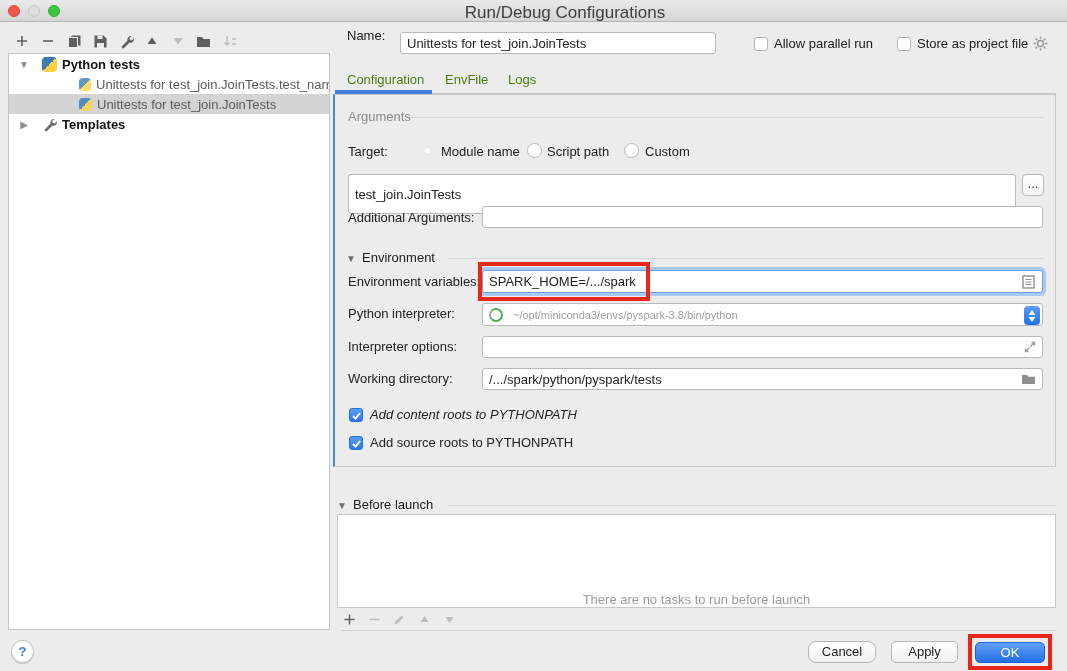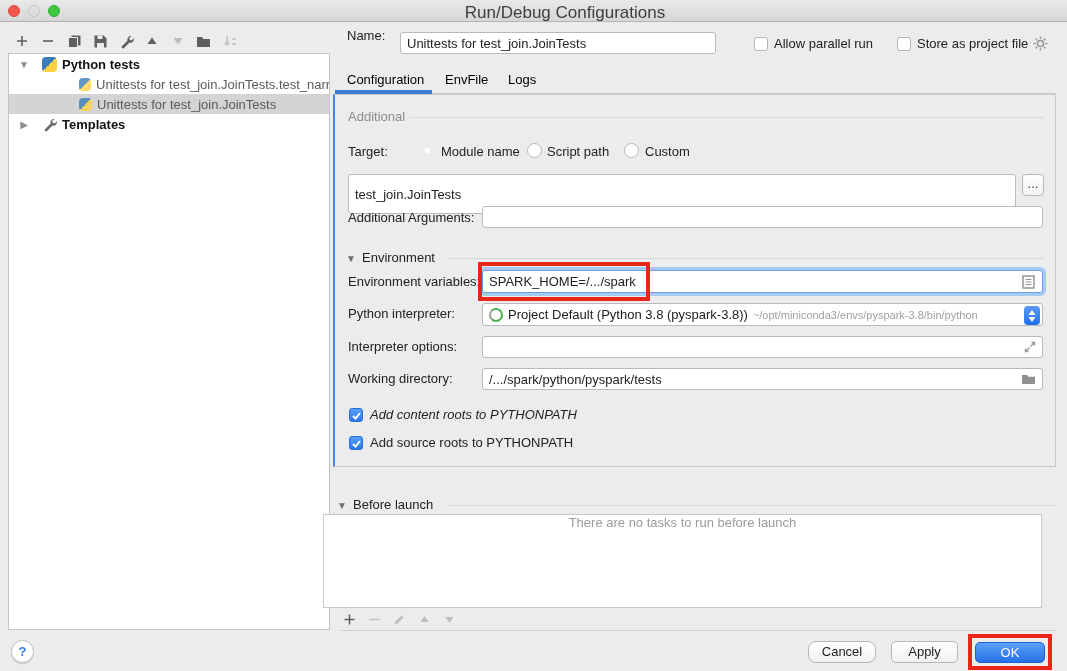--- a/index.html
+++ b/index.html
@@ -41,21 +41,21 @@
   .lbl { color:#222; }
   .field { background:#fff; border:1px solid #b9b9b9; border-radius:3px;
     font-family:"Liberation Sans",sans-serif; font-size:13px; color:#222; padding:0 6px; outline:none; }
   .name-input { left:400px; top:32px; width:316px; height:22px; }
   .checkbox { width:14px; height:14px; border:1px solid #b6b6b6; border-radius:3px; background:#fff; }
   .checkbox.checked { background:linear-gradient(#58a0f8,#2a76ee); border-color:#2a6fd8;
     display:flex; align-items:center; justify-content:center; }
   .gear-icon { color:#9a9a9a; }
 
   
-  .tab { top:72px; color:#000000; cursor:default; }
+  .tab { top:72px; color:#4d7c0f; cursor:default; }
   .tab-underline { left:335px; top:90px; width:97px; height:4px; background:#3d7dd8; }
   .tab-baseline { left:432px; top:93px; width:624px; height:1px; background:#c9c9c9; }
 
   
   .settings-pane { left:333px; top:94px; width:723px; height:373px;
     border-top:1px solid #c9c9c9; border-right:1px solid #c9c9c9;
     border-bottom:1px solid #c9c9c9; border-left:2px solid #4c86d9; }
   .sep-label-gray { color:#8a8a8a; }
   .sep-line { height:1px; background:#d8d8d8; }
   .tri { color:#6f6f6f; font-size:10px; }
@@ -77,22 +77,22 @@
   .conda-icon { width:14px; height:14px; border-radius:50%; border:2.5px solid #4caf50;
     border-left-color:#9e9e9e; margin-right:5px; flex:none; }
   .combo-path { color:#a0a0a0; font-size:11px; margin-left:5px; }
   .stepper { position:absolute; right:2px; top:2px; width:16px; height:19px; border-radius:4px;
     background:linear-gradient(#5b9cf8,#1e6fe8); display:flex; flex-direction:column;
     align-items:center; justify-content:center; gap:2px; }
 
   .field-icon-right { position:absolute; color:#8f8f8f; }
 
   
-  .task-panel { left:323px; top:514px; width:719px; height:94px; background:#fff;
-    border:1px solid #c9c9c9; display:flex; align-items:flex-start; justify-content:center; }
+  .task-panel { left:337px; top:514px; width:719px; height:94px; background:#fff;
+    border:1px solid #c9c9c9; display:flex; align-items:flex-end; justify-content:center; }
   .empty-text { color:#9b9b9b; }
   .task-toolbar { left:341px; top:611px; width:715px; height:20px; display:flex; gap:9px; align-items:center;
     border-bottom:1px solid #cfcfcf; padding-bottom:2px; }
 
   
   .help-btn { left:11px; top:640px; width:23px; height:23px; border-radius:50%; background:#fff;
     border:1px solid #c4c4c4; color:#2f7cf6; font-weight:bold; text-align:center; line-height:21px;
     box-shadow:0 1px 1px rgba(0,0,0,.15); }
   .btn { height:22px; border:1px solid #b6b6b6; border-radius:5px;
     background:linear-gradient(#fff,#f1f1f1); font-size:13px; color:#222; text-align:center; line-height:20px; }
@@ -219,21 +219,21 @@
 <div class="abs tab" style="left:347px;">Configuration</div>
 <div class="abs tab" style="left:445px;">EnvFile</div>
 <div class="abs tab" style="left:508px;">Logs</div>
 <div class="abs tab-underline"></div>
 <div class="abs tab-baseline"></div>
 
 
 <div class="abs settings-pane"></div>
 
 
-<div class="abs sep-label-gray" style="left:348px; top:109px;">Additional</div>
+<div class="abs sep-label-gray" style="left:348px; top:109px;">Arguments</div>
 <div class="abs sep-line" style="left:410px; top:117px; width:634px;"></div>
 
 
 <div class="abs lbl" style="left:348px; top:144px;">Target:</div>
 <span class="abs radio selected" style="left:420px; top:143px;"></span>
 <div class="abs lbl" style="left:441px; top:144px;">Module name</div>
 <span class="abs radio" style="left:527px; top:143px;"></span>
 <div class="abs lbl" style="left:547px; top:144px;">Script path</div>
 <span class="abs radio" style="left:624px; top:143px;"></span>
 <div class="abs lbl" style="left:645px; top:144px;">Custom</div>
@@ -258,21 +258,20 @@
   <svg width="13" height="14">
       <rect x="1" y="1" width="11" height="12" fill="none" stroke="#8f8f8f" stroke-width="1.4"></rect>
       <path d="M3.5 4.5h6M3.5 7h6M3.5 9.5h6" stroke="#8f8f8f" stroke-width="1.2"></path>
     </svg>
   </span>
 
 
 <div class="abs lbl" style="left:348px; top:306px;">Python interpreter:</div>
 <div class="abs combo">
   <span class="conda-icon"></span>
-  <span>Project Default (Python 3.8 (pyspark-3.8))</span>
   <span class="combo-path">~/opt/miniconda3/envs/pyspark-3.8/bin/python</span>
   <span class="stepper">
     <svg width="8" height="5">
         <path d="M4 0l3.5 5h-7z" fill="#fff"></path>
       </svg>
     <svg width="8" height="5">
         <path d="M0.5 0h7L4 5z" fill="#fff"></path>
       </svg>
   </span>
 </div>

